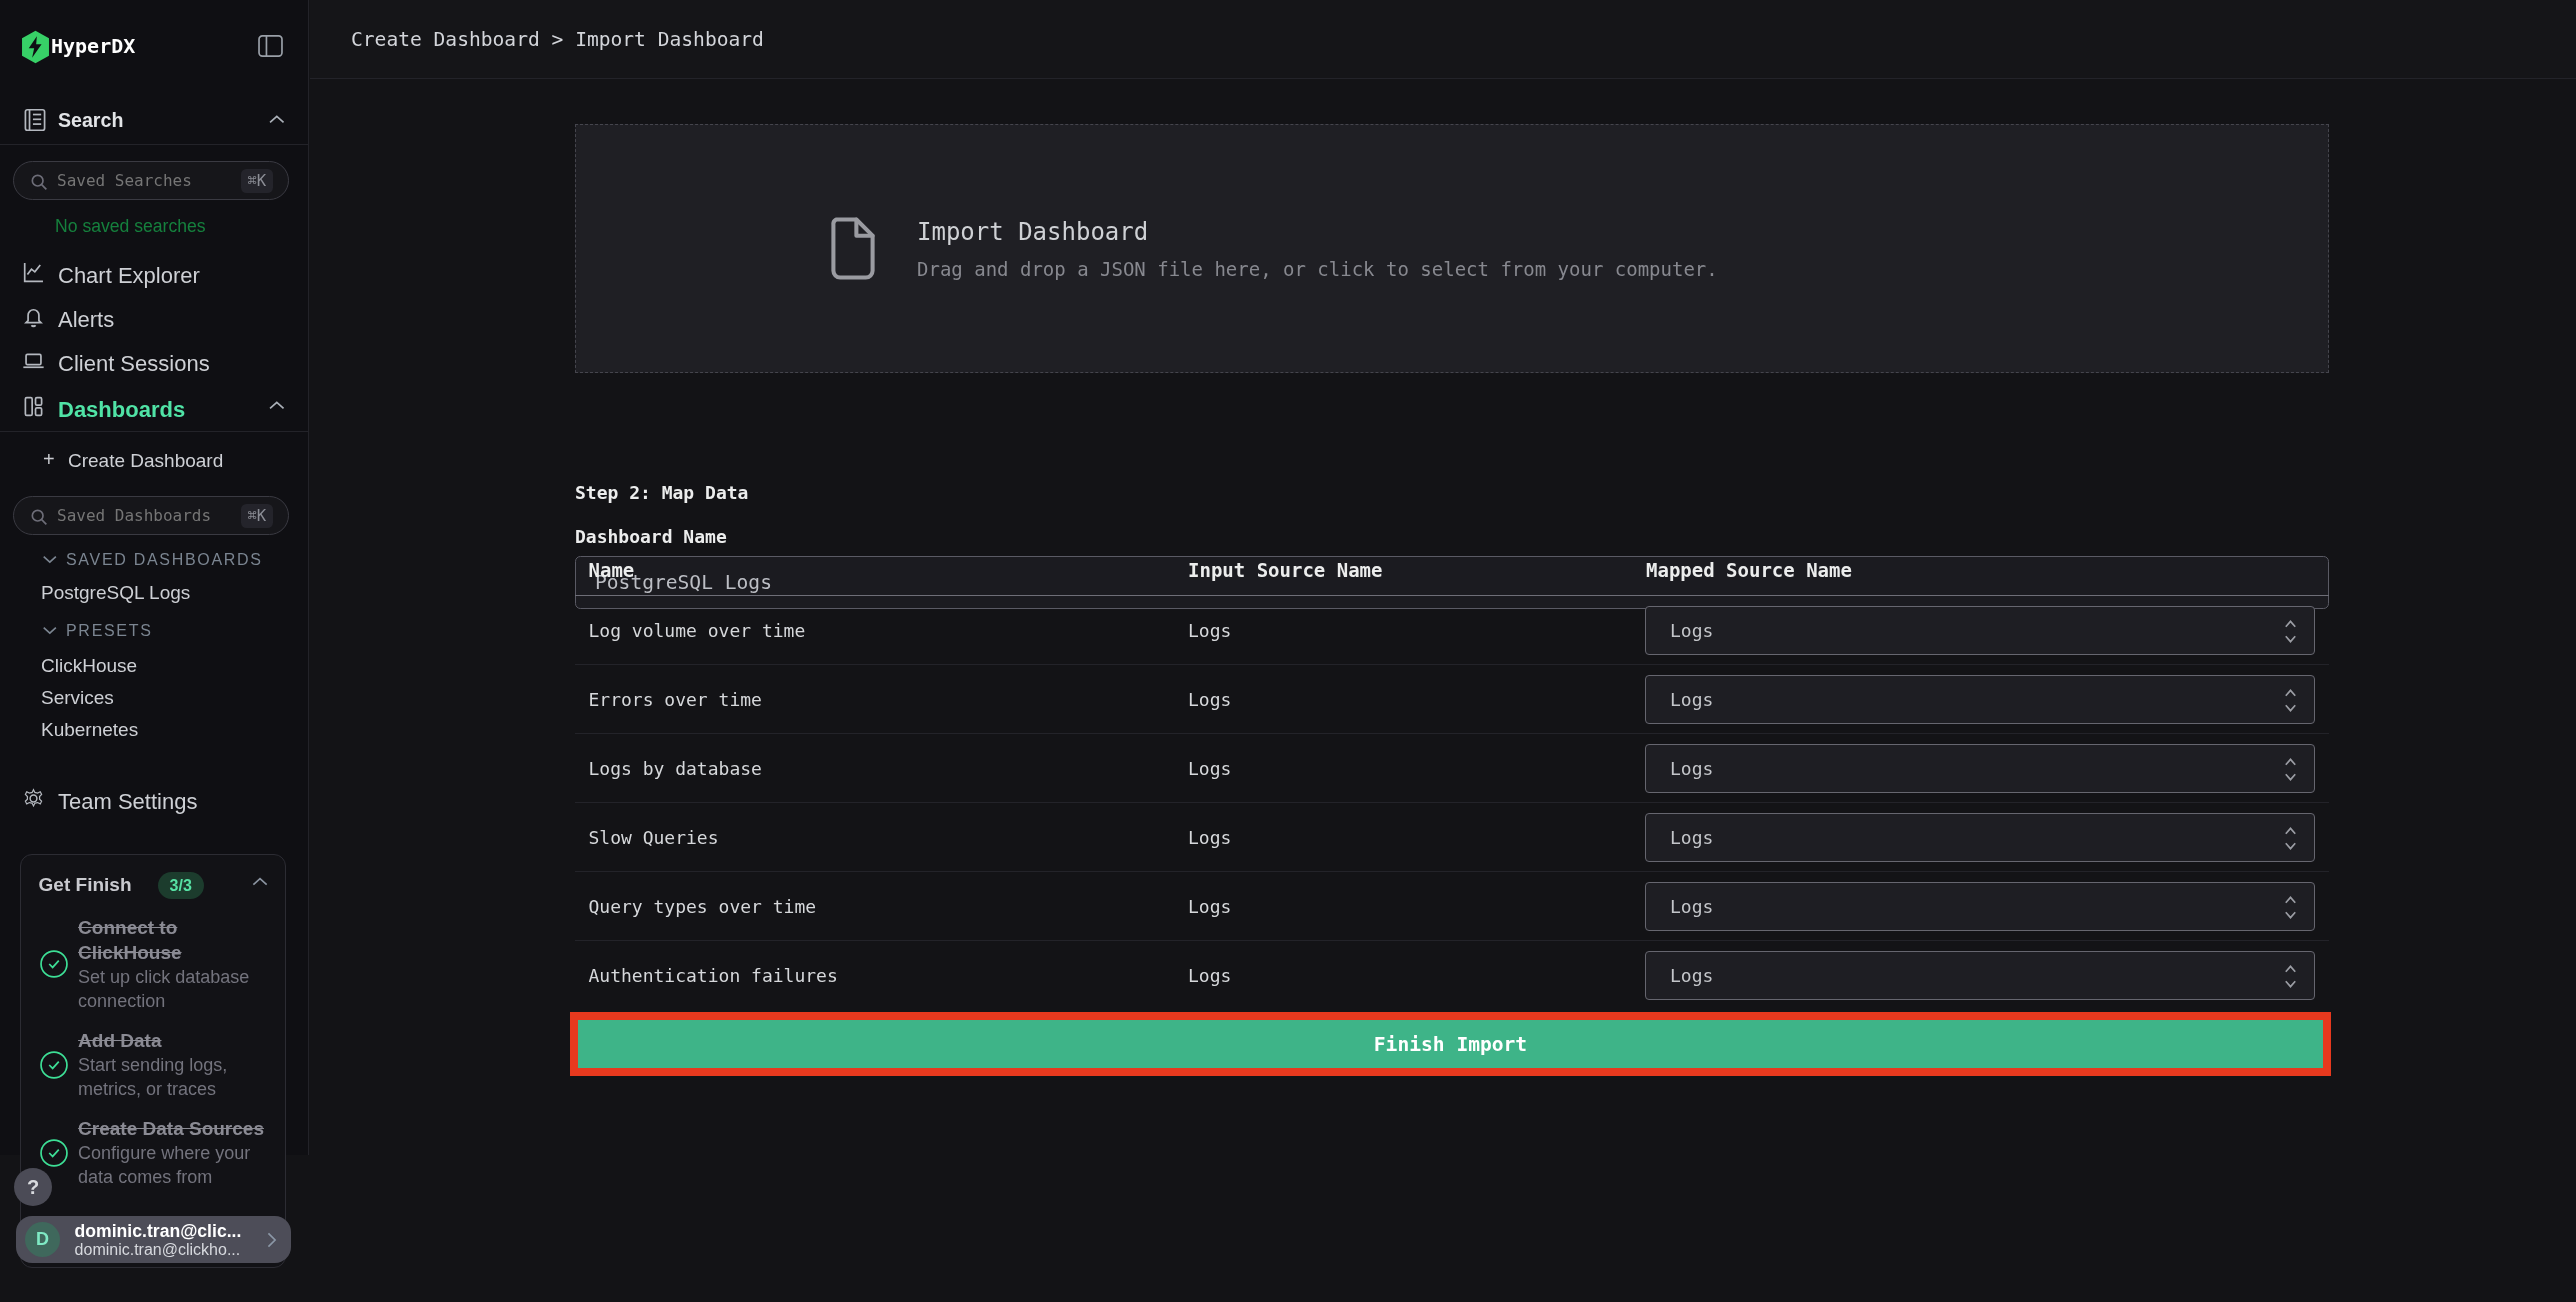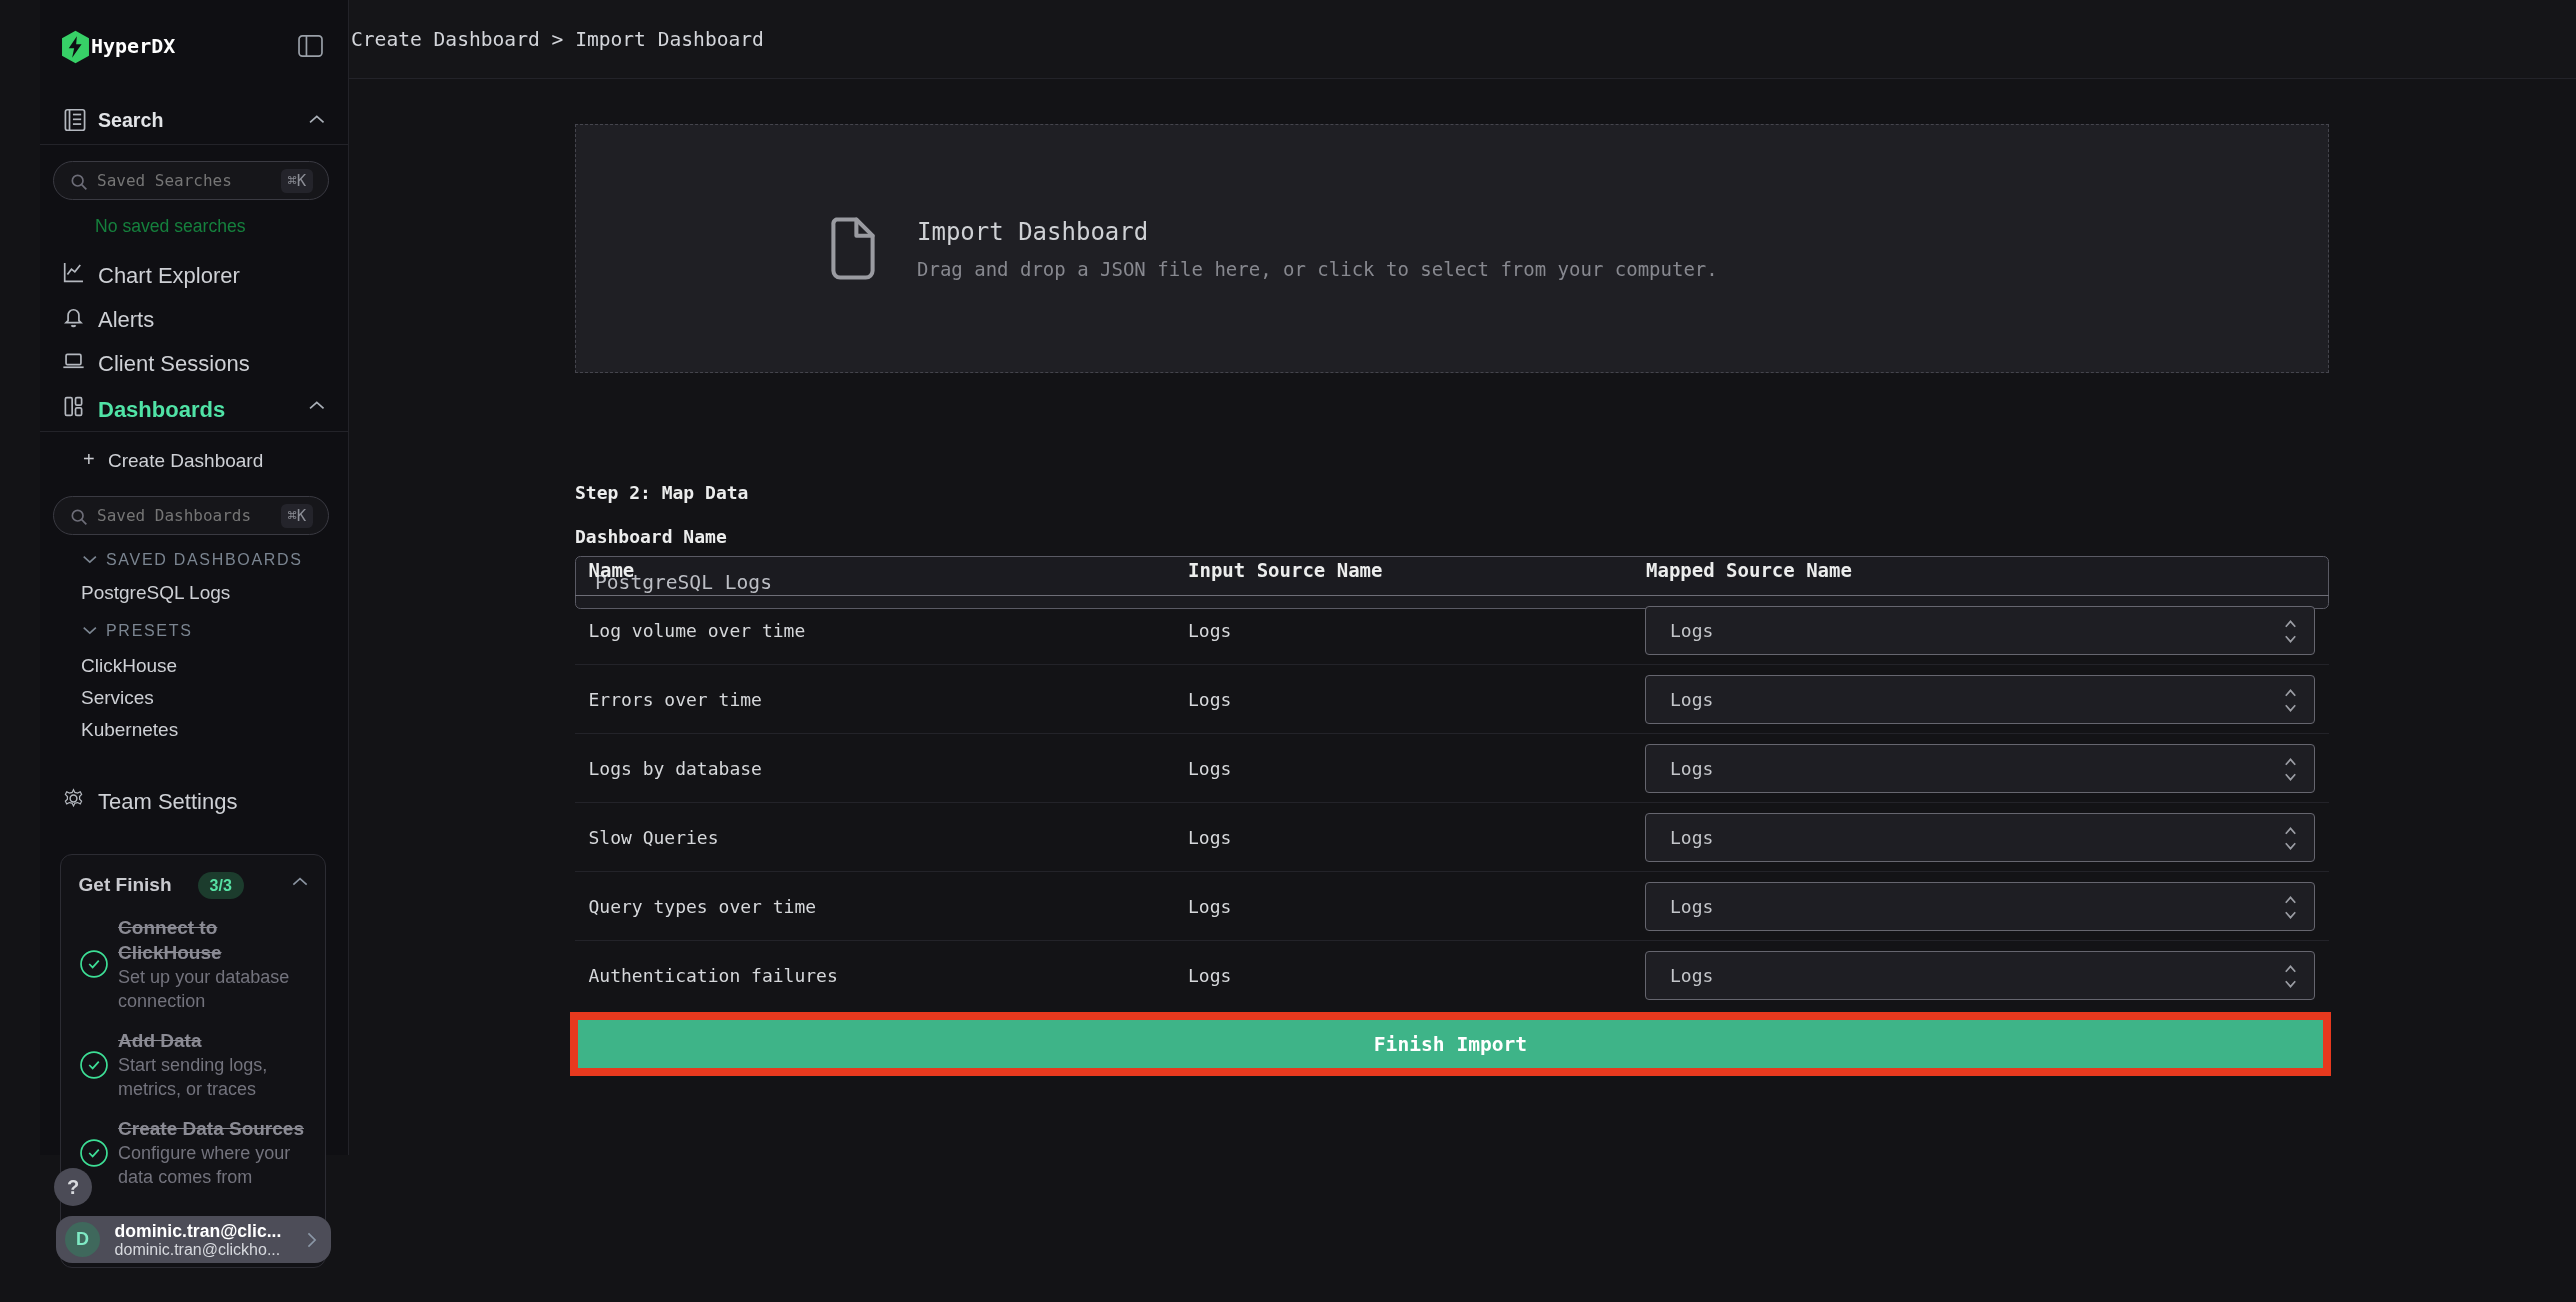--- a/index.html
+++ b/index.html
@@ -3,21 +3,21 @@
 <meta charset="utf-8">
 <style>
   * { margin:0; padding:0; box-sizing:border-box; }
   html,body { width:2576px; height:1303px; background:#131316; overflow:hidden; }
   body { font-family:"Liberation Sans", sans-serif; }
   .mono { font-family:"DejaVu Sans Mono", monospace; }
   #app { position:relative; width:2576px; height:1303px; background:#131316; }
 
   
   .sidebar { position:absolute; left:0; top:0; width:309px; height:1155px;
-             background:#0f0f13; border-right:0.7px solid #232329; z-index:5;margin-left:40px; }
+             background:#0f0f13; border-right:0.7px solid #232329; z-index:5; }
   .logo-row { position:absolute; left:0; top:26px; width:309px; height:43px; }
   .logo-hex { position:absolute; left:20px; top:4px; }
   .logo-text { position:absolute; left:51px; top:8px; font-size:20px; font-weight:bold; color:#ffffff; }
   .collapse-btn { position:absolute; left:257px; top:6.8px; }
 
   .sect-header { position:absolute; left:0; width:309px; height:50px; top:95px;
                  border-bottom:0.7px solid #232329; }
   .sect-header .s-icon { position:absolute; left:22px; top:12px; }
   .sect-header .s-label { position:absolute; left:58px; top:13.5px; font-size:19.6px; font-weight:600; color:#e2e4e7; }
   .chev-right-pos { position:absolute; left:266px; top:17.6px; }
@@ -280,21 +280,21 @@
       <div class="gs-items">
         <div class="gs-item">
           <span class="gs-check">
             <svg width="30" height="30" viewBox="0 0 44 44" fill="none" stroke="#3ddf96" stroke-width="2.5">
               <circle cx="22" cy="22" r="19"></circle>
               <polyline points="15,22 20,27 29,17"></polyline>
             </svg>
           </span>
           <span class="gs-text">
             <div class="gs-item-title">Connect to ClickHouse</div>
-            <div class="gs-item-sub">Set up your database connection</div>
+            <div class="gs-item-sub">Set up click database connection</div>
           </span>
         </div>
         <div class="gs-item">
           <span class="gs-check">
             <svg width="30" height="30" viewBox="0 0 44 44" fill="none" stroke="#3ddf96" stroke-width="2.5">
               <circle cx="22" cy="22" r="19"></circle>
               <polyline points="15,22 20,27 29,17"></polyline>
             </svg>
           </span>
           <span class="gs-text">

